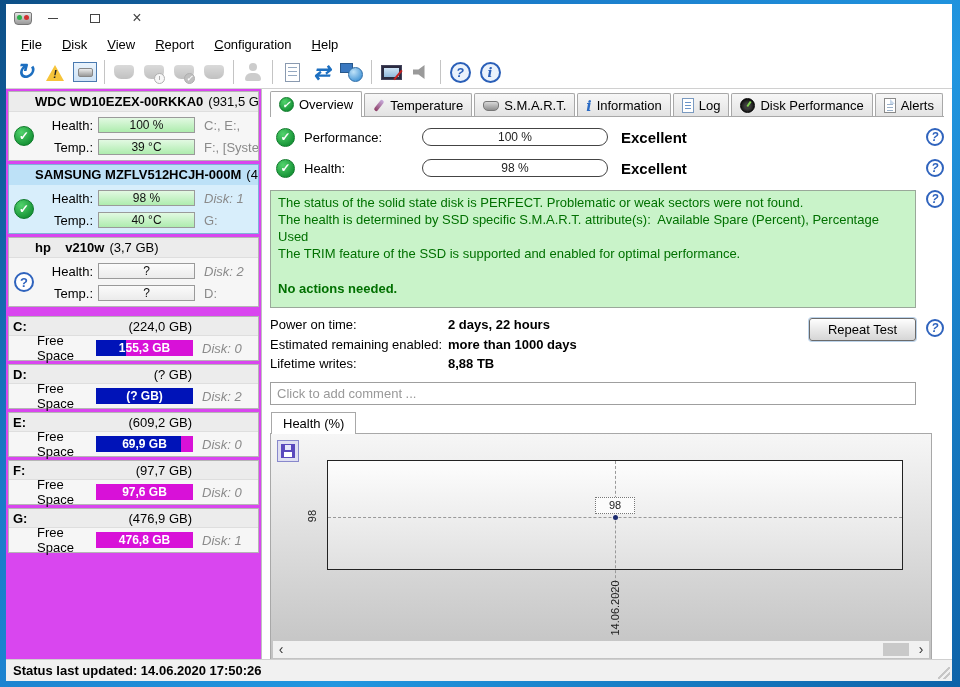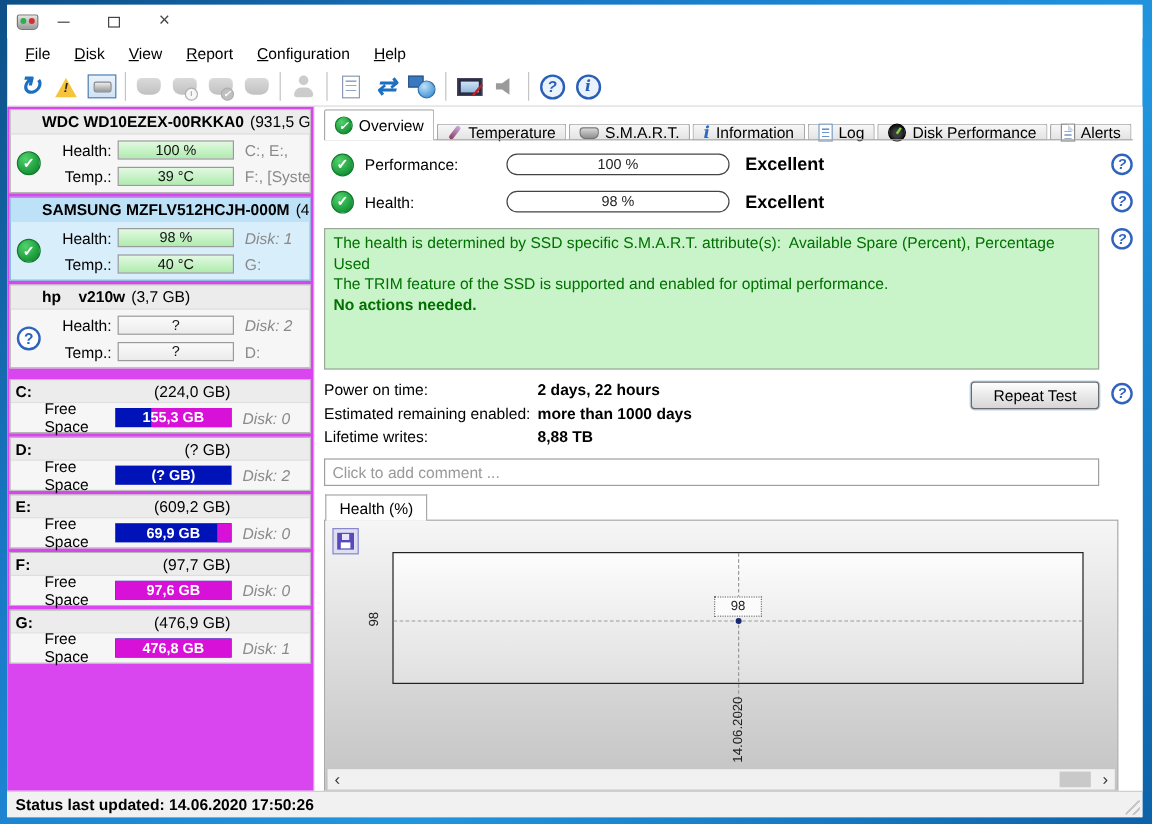--- a/index.html
+++ b/index.html
@@ -89,21 +89,21 @@
   .plbl{width:59px;flex:none;}
   .fbar{width:97px;height:16px;background:#0013b8;position:relative;overflow:hidden;flex:none;}
   .ffill{position:absolute;right:0;top:0;bottom:0;background:#d811d8;}
   .fval{position:absolute;inset:0;display:flex;align-items:center;justify-content:center;color:#fff;font-weight:bold;font-size:12px;}
   .pref{margin-left:9px;color:#8a8a8a;font-style:italic;}
 
   
   .main{flex:1;position:relative;padding:2px 36px 0 8px;background:#fff;min-width:0;}
   .tabstrip{display:flex;align-items:flex-end;height:26px;position:relative;margin-right:-28px;}
   .tabstrip::after{content:"";position:absolute;left:0;right:0;bottom:0;height:1px;background:#a8a8a8;}
-  .tab{display:flex;align-items:center;gap:5px;height:14px;padding:0 8px;border:1px solid #a8a8a8;border-bottom:none;background:linear-gradient(#f7f7f7,#e2e2e2);font-size:13px;margin-right:2px;border-radius:2px 2px 0 0;white-space:nowrap;}
+  .tab{display:flex;align-items:center;gap:5px;height:24px;padding:0 8px;border:1px solid #a8a8a8;border-bottom:none;background:linear-gradient(#f7f7f7,#e2e2e2);font-size:13px;margin-right:2px;border-radius:2px 2px 0 0;white-space:nowrap;}
   .tab.active{height:26px;background:#fff;z-index:2;}
   .ti-check{width:15px;height:15px;border-radius:50%;background:radial-gradient(circle at 35% 30%,#52d36c,#169336 75%);border:1px solid #0e7a2a;position:relative;flex:none;}
   .ti-check::before{content:"✓";position:absolute;inset:0;display:flex;align-items:center;justify-content:center;color:#fff;font-size:10px;font-weight:bold;}
   .ti-temp{width:12px;height:15px;position:relative;flex:none;}
   .ti-temp::before{content:"";position:absolute;left:4px;top:1px;width:4px;height:13px;border-radius:3px;background:linear-gradient(180deg,#c9aede,#8b3a62);transform:rotate(38deg);}
   .ti-smart{width:16px;height:10px;border-radius:3px 3px 5px 5px;background:linear-gradient(#d8d8d8,#8f8f8f);border:1px solid #777;flex:none;}
   .ti-info{color:#2b6bc4;font-weight:bold;font-size:14px;font-family:"DejaVu Serif",serif;line-height:1;flex:none;}
   .ti-info::before{content:"i";}
   .ti-log{width:12px;height:15px;background:#fff;border:1px solid #7a9ac0;position:relative;flex:none;}
   .ti-log::before{content:"";position:absolute;left:2px;right:2px;top:3px;height:9px;background:repeating-linear-gradient(#6a94c8 0 1px,transparent 1px 3px);}
@@ -119,21 +119,21 @@
   .mfill{height:100%;border-radius:7px;background:linear-gradient(90deg,#e03222,#ef7b31 30%,#f0b535 52%,#b8dd55 72%,#4ecb3f 95%);}
   .mval{position:absolute;inset:0;display:flex;align-items:center;justify-content:center;font-size:12px;color:#222;}
   .rating{font-weight:bold;font-size:15px;margin-left:13px;}
   .help-icon{width:18px;height:18px;border-radius:50%;border:2px solid #2f63bd;color:#2f63bd;display:inline-flex;align-items:center;justify-content:center;font-size:12px;font-weight:bold;font-style:italic;background:#fff;flex:none;}
   .help-icon::before{content:"?";}
   .row-help{position:absolute;right:-28px;top:2px;}
 
   .status-wrap{position:relative;margin-top:11px;}
   .status-box{border:1px solid #9aa89a;background:#c9f3c9;color:#017001;font-size:13px;padding:3px 7px;height:118px;line-height:1.32;}
   .status-box div{white-space:pre-wrap;}
-  .status-bold{font-weight:bold;margin-top:0;}
+  .status-bold{font-weight:bold;margin-top:17px;}
   .box-help{position:absolute;right:-28px;top:0;}
 
   .info-wrap{position:relative;margin-top:7px;min-height:54px;}
   .irow{display:flex;font-size:13px;line-height:1.5;}
   .ilabel{width:178px;flex:none;}
   .ivalue{font-weight:bold;}
   .repeat-btn{position:absolute;right:0;top:3px;width:107px;height:23px;border:1px solid #6a6a6a;border-radius:3px;background:linear-gradient(#fefefe,#e9e9e9 50%,#d6d6d6);font-size:13px;display:flex;align-items:center;justify-content:center;box-shadow:0 0 0 1px #bcd3ea;}
   .info-help{position:absolute;right:-28px;top:4px;}
 
   .comment-input{margin-top:8px;width:100%;height:23px;border:1px solid #9f9f9f;font-size:13px;padding:0 6px;color:#333;display:block;}
@@ -452,20 +452,21 @@
         <span class="meter">
           <i class="mfill" style="width: 98%;"></i>
           <span class="mval">98 %</span>
         </span>
         <span class="rating">Excellent</span>
         <span class="help-icon row-help"></span>
       </div>
 
       <div class="status-wrap">
         <div class="status-box">
+          <div>The status of the solid state disk is PERFECT. Problematic or weak sectors were not found.</div>
           <div>The health is determined by SSD specific S.M.A.R.T. attribute(s):  Available Spare (Percent), Percentage Used</div>
           <div>The TRIM feature of the SSD is supported and enabled for optimal performance.</div>
           <div class="status-bold">No actions needed.</div>
         </div>
         <span class="help-icon box-help"></span>
       </div>
 
       <div class="info-wrap">
         <div class="irow">
           <span class="ilabel">Power on time:</span>

